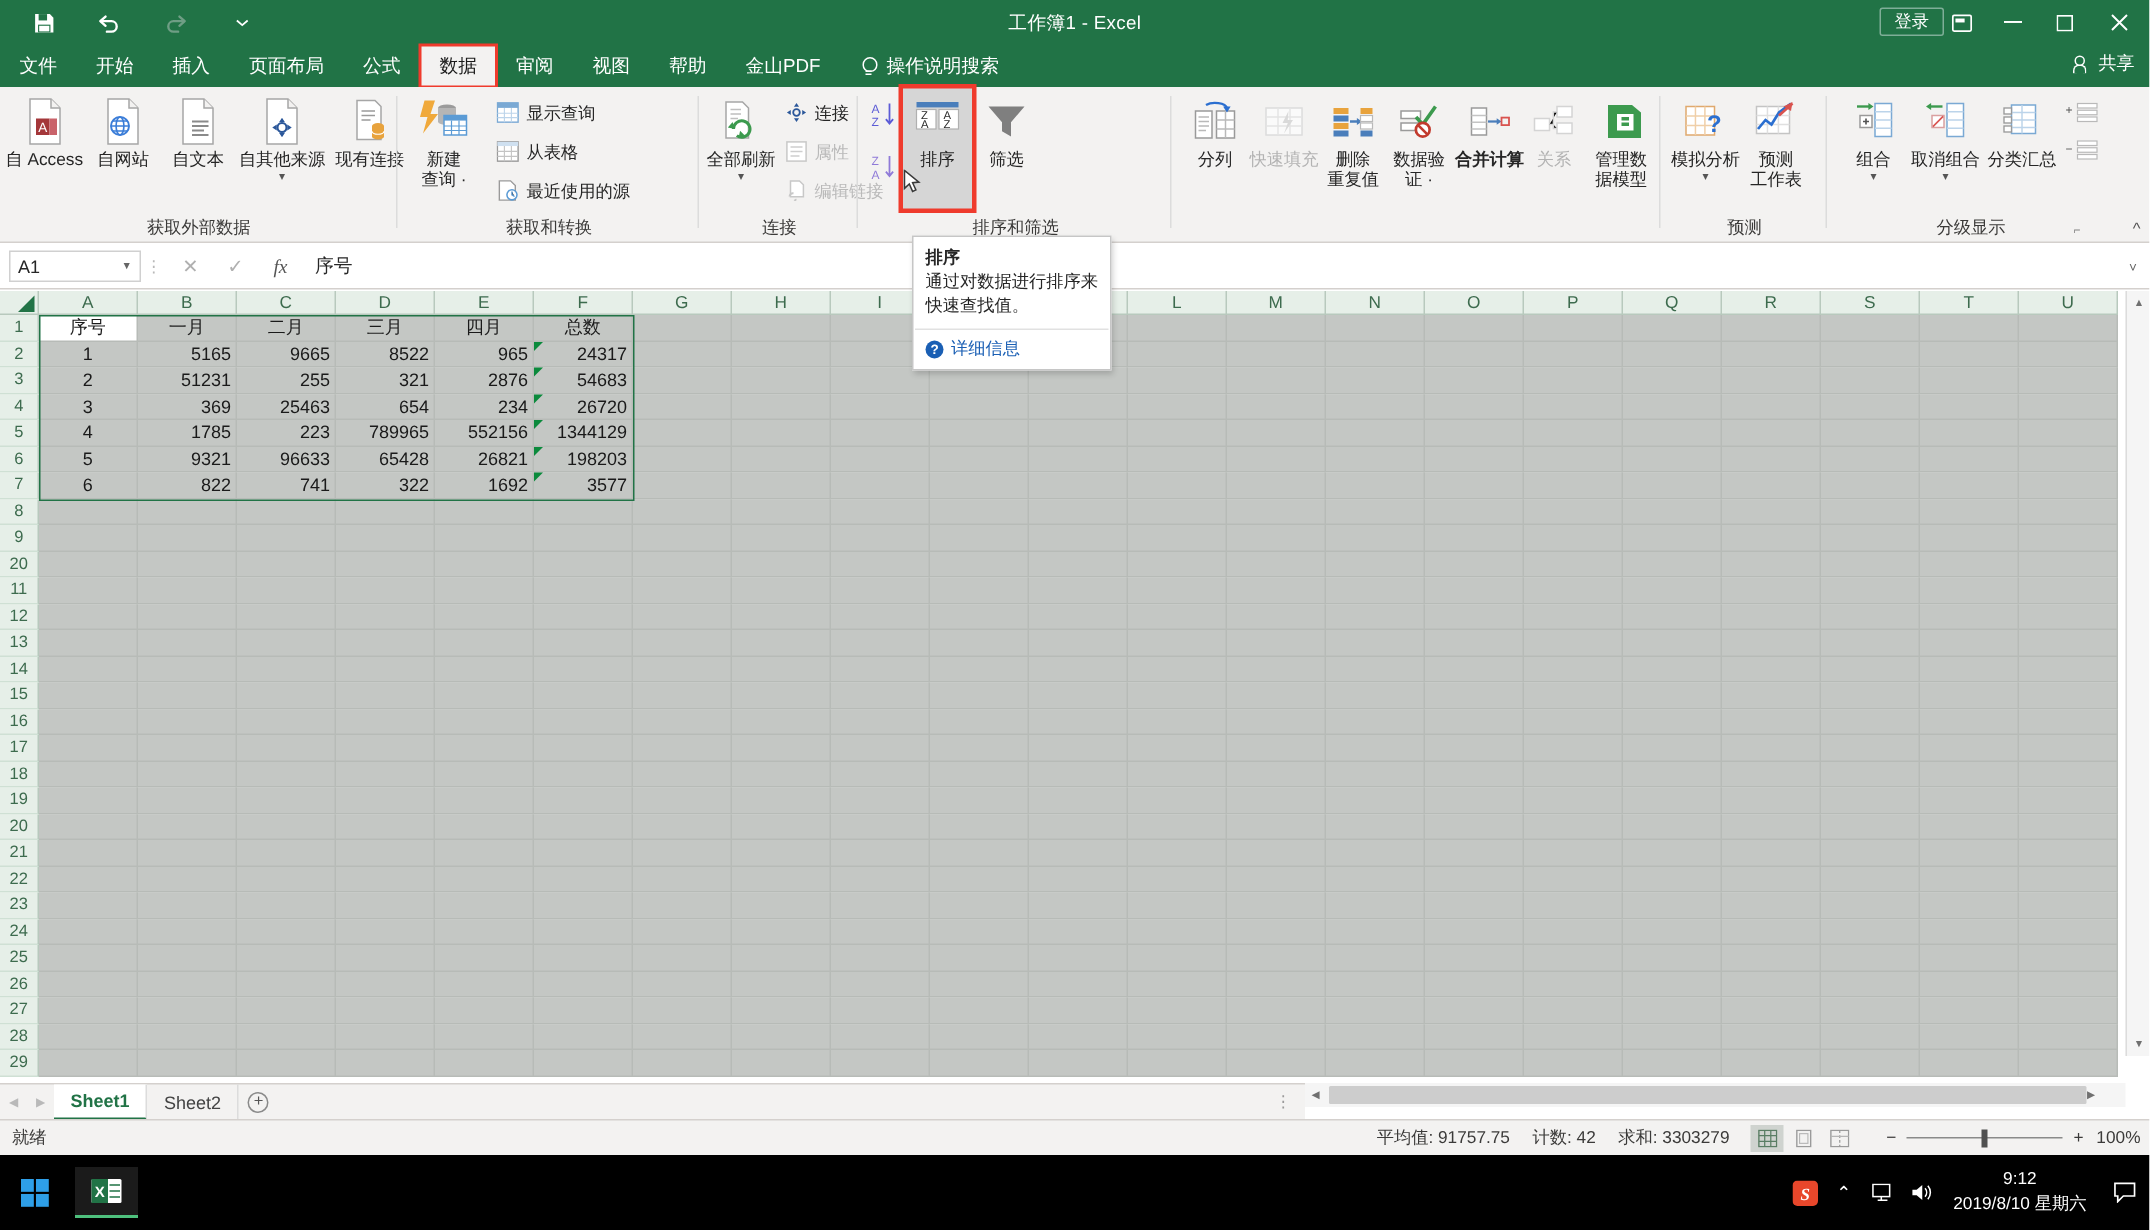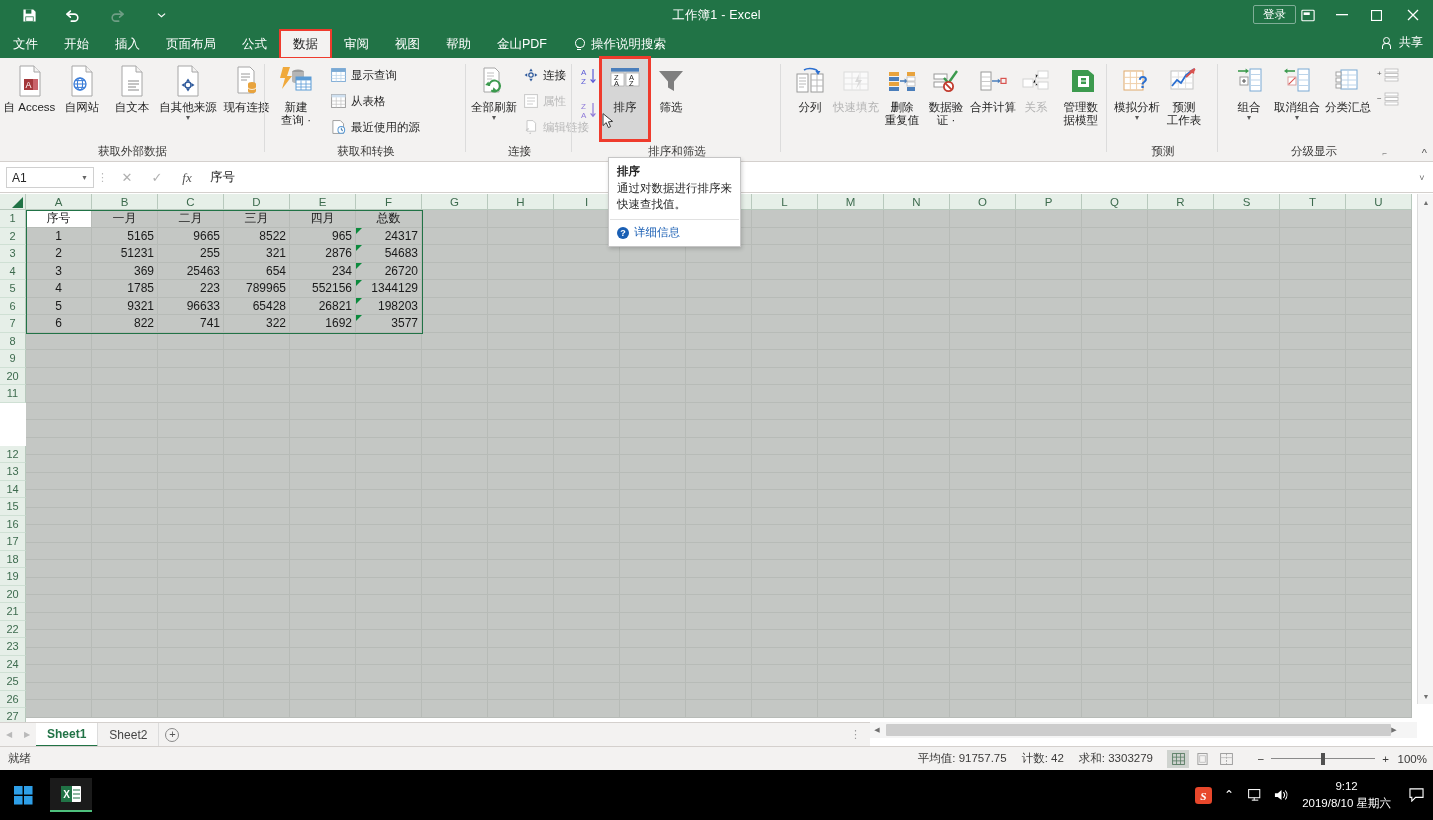--- a/index.html
+++ b/index.html
@@ -526,21 +526,21 @@
                 <rect x="3" y="8" width="13" height="5" fill="#fff" stroke="#9a9a9a" stroke-width="1"></rect>
                 <rect x="3" y="16" width="13" height="5" fill="#fff" stroke="#9a9a9a" stroke-width="1"></rect>
                 <path d="M13 12 L17.5 17 L26 5" stroke="#3c9a4e" stroke-width="2.4" fill="none"></path>
                 <circle cx="17.5" cy="20.5" r="4.6" fill="#fff" stroke="#c23b2e" stroke-width="1.8"></circle>
                 <path d="M14.4 17.4 L20.6 23.6" stroke="#c23b2e" stroke-width="1.8"></path>
               </svg>
           </span>
           <span>数据验</span>
           <span>证 ·</span>
         </div>
-        <div class="bigbtn" style="width:50px;">
+        <div class="bigbtn" style="width:50px;font-weight:bold;">
           <span class="ic">
             <svg width="30" height="30" viewBox="0 0 30 30">
                 <rect x="3" y="6" width="10" height="18" fill="#fff" stroke="#9a9a9a" stroke-width="1"></rect>
                 <path d="M3 11 H13 M3 15.5 H13 M3 20 H13" stroke="#c4c4c4" stroke-width="0.9"></path>
                 <path d="M14 15 H21" stroke="#4a7ebb" stroke-width="1.5"></path>
                 <path d="M23 15 l-3.2 -2.2 v4.4z" fill="#4a7ebb"></path>
                 <rect x="23" y="12.4" width="5" height="5" fill="none" stroke="#d9534f" stroke-width="1.2"></rect>
               </svg>
           </span>
           <span>合并计算</span>
@@ -713,21 +713,21 @@
         <div class="rh" style="height: 17.5px;">2</div>
         <div class="rh" style="height: 17.5px;">3</div>
         <div class="rh" style="height: 17.5px;">4</div>
         <div class="rh" style="height: 17.5px;">5</div>
         <div class="rh" style="height: 17.5px;">6</div>
         <div class="rh" style="height: 17.5px;">7</div>
         <div class="rh" style="height: 17.5px;">8</div>
         <div class="rh" style="height: 17.5px;">9</div>
         <div class="rh" style="height: 17.5px;">20</div>
         <div class="rh" style="height: 17.5px;">11</div>
-        <div class="rh" style="height: 17.5px; margin-top: 43px;">12</div>
+        <div class="rh" style="height: 17.5px;">12</div>
         <div class="rh" style="height: 17.5px;">13</div>
         <div class="rh" style="height: 17.5px;">14</div>
         <div class="rh" style="height: 17.5px;">15</div>
         <div class="rh" style="height: 17.5px;">16</div>
         <div class="rh" style="height: 17.5px;">17</div>
         <div class="rh" style="height: 17.5px;">18</div>
         <div class="rh" style="height: 17.5px;">19</div>
         <div class="rh" style="height: 17.5px;">20</div>
         <div class="rh" style="height: 17.5px;">21</div>
         <div class="rh" style="height: 17.5px;">22</div>

